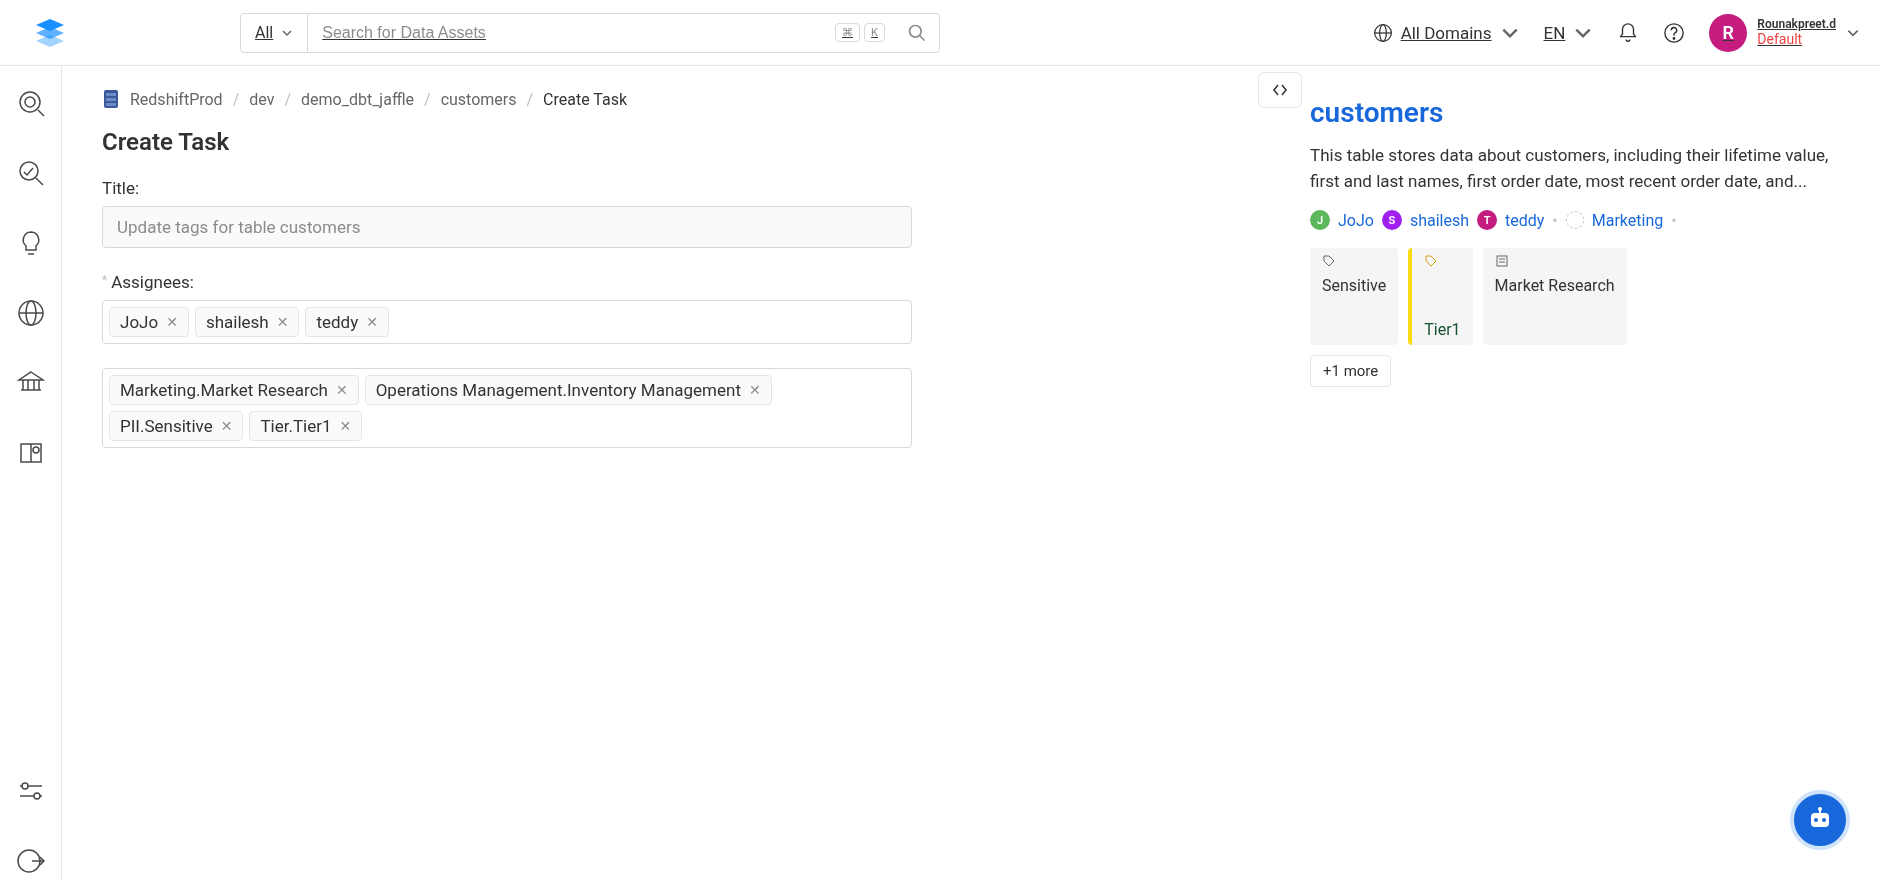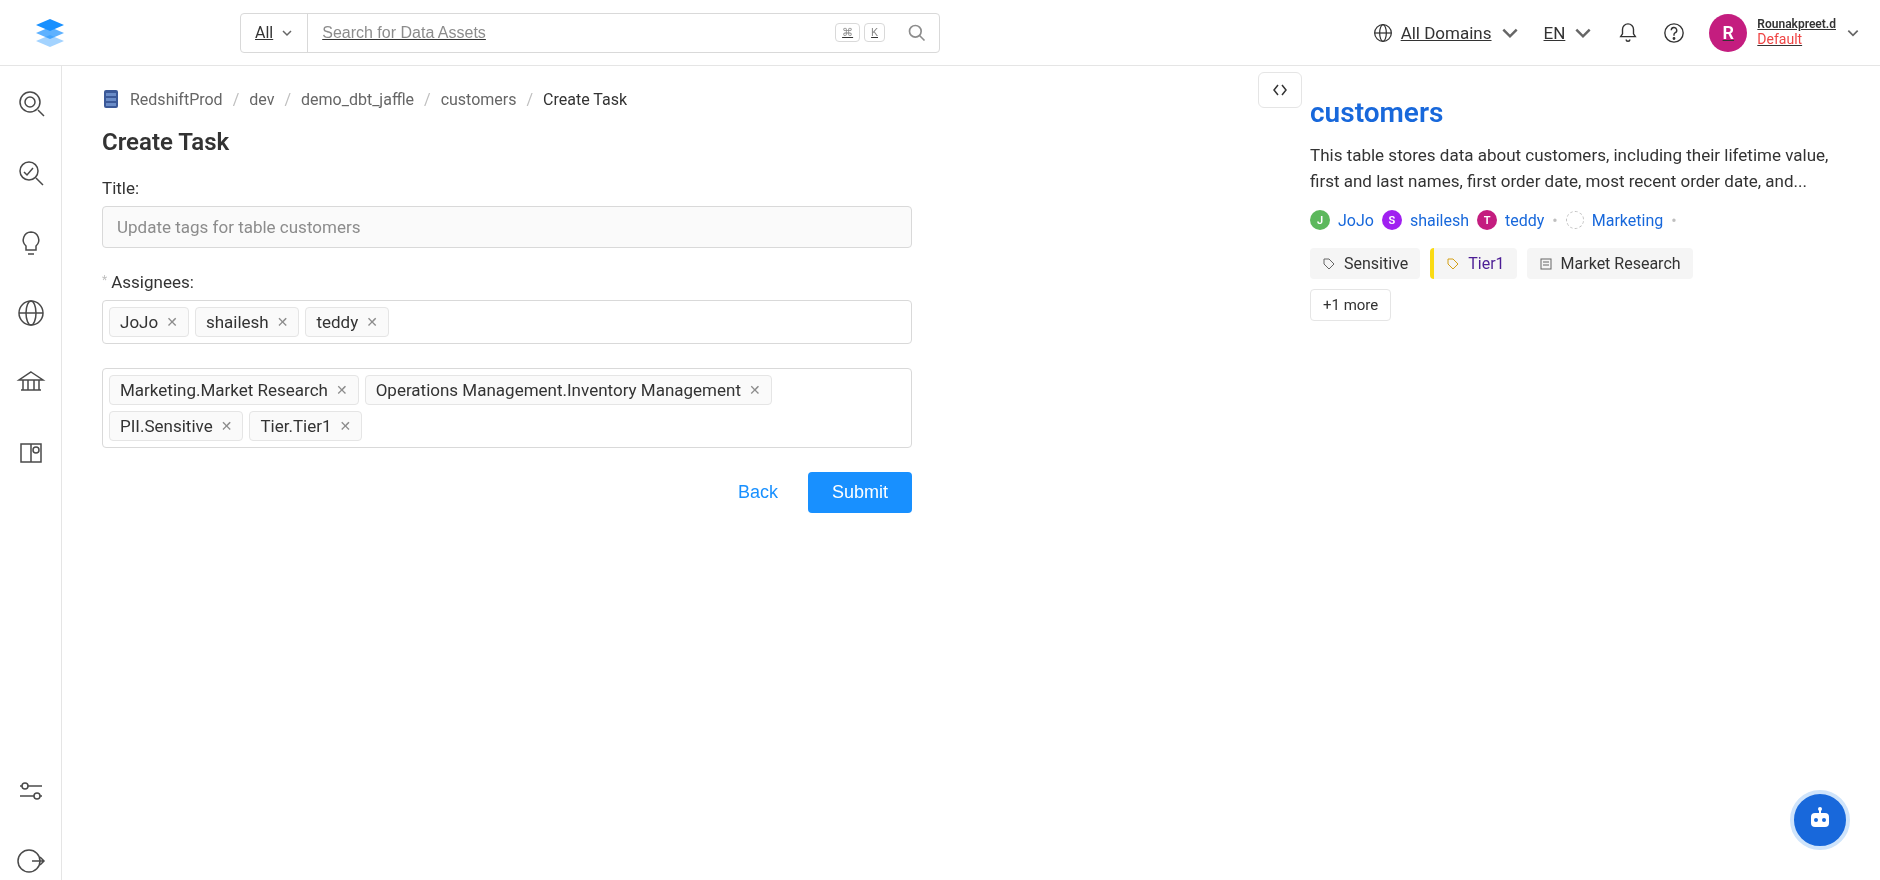--- a/index.html
+++ b/index.html
@@ -71,23 +71,23 @@
 .mini-avatar { width: 20px; height: 20px; border-radius: 50%; color: #fff; font-size: 11px; display: flex; align-items: center; justify-content: center; font-weight: 600; }
 .mini-avatar.j { background: #5cb85c; }
 .mini-avatar.s { background: #a020f0; }
 .mini-avatar.t { background: #c41d7f; }
 .owner-name { color: #1868db; font-size: 16px; }
 .dot { color: #bfbfbf; }
 .hatched { width: 18px; height: 18px; border-radius: 50%; border: 1px dashed #bfbfbf; }
 .dept { color: #1868db; font-size: 16px; }
 
 .tag-row { display: flex; gap: 10px; flex-wrap: wrap; }
-.tag-pill { background: #f5f5f5; border-radius: 4px; padding: 6px 12px; display: flex; align-items: center; gap: 8px; font-size: 16px; }
+.tag-pill { background: #f5f5f5; border-radius: 4px; padding: 6px 12px; display: flex; align-items: flex-start; gap: 8px; font-size: 16px; flex-direction: column; }
 .tag-pill.tier { border-left: 4px solid #fadb14; }
-.tag-pill.tier .tname { color: #4c1d95; }
+.tag-pill.tier .tname { color: #14532d; margin-top: 44px; }
 .tag-pill .ticon { width: 14px; height: 14px; }
 .more-pill { border: 1px solid #e5e5e5; border-radius: 4px; padding: 6px 12px; font-size: 15px; cursor: pointer; background: #fff; }
 
 .chat-fab { position: fixed; right: 30px; bottom: 30px; width: 60px; height: 60px; border-radius: 50%; background: #1868db; border: 4px solid #cfe4fb; display: flex; align-items: center; justify-content: center; cursor: pointer; }
 .chat-fab svg { width: 30px; height: 30px; }
 </style>
 </head>
 <body>
 
 <div class="topbar">
@@ -259,24 +259,20 @@
       <div class="chip">
           <span>PII.Sensitive</span>
           <span class="x">✕</span>
         </div>
       <div class="chip">
           <span>Tier.Tier1</span>
           <span class="x">✕</span>
         </div>
     </div>
 
-    <div class="btn-row">
-      <button class="btn-link">Back</button>
-      <button class="btn-primary">Submit</button>
-    </div>
   </div>
 
   <div class="side-panel">
     <div class="collapse-handle">
       <svg viewBox="0 0 16 14">
           <path d="M6 2L2 7l4 5M10 2l4 5-4 5" fill="none" stroke="#333" stroke-width="1.5"></path>
         </svg>
     </div>
     <div class="panel-title">customers</div>
     <div class="panel-desc">This table stores data about customers, including their lifetime value, first and last names, first order date, most recent order date, and...</div>

